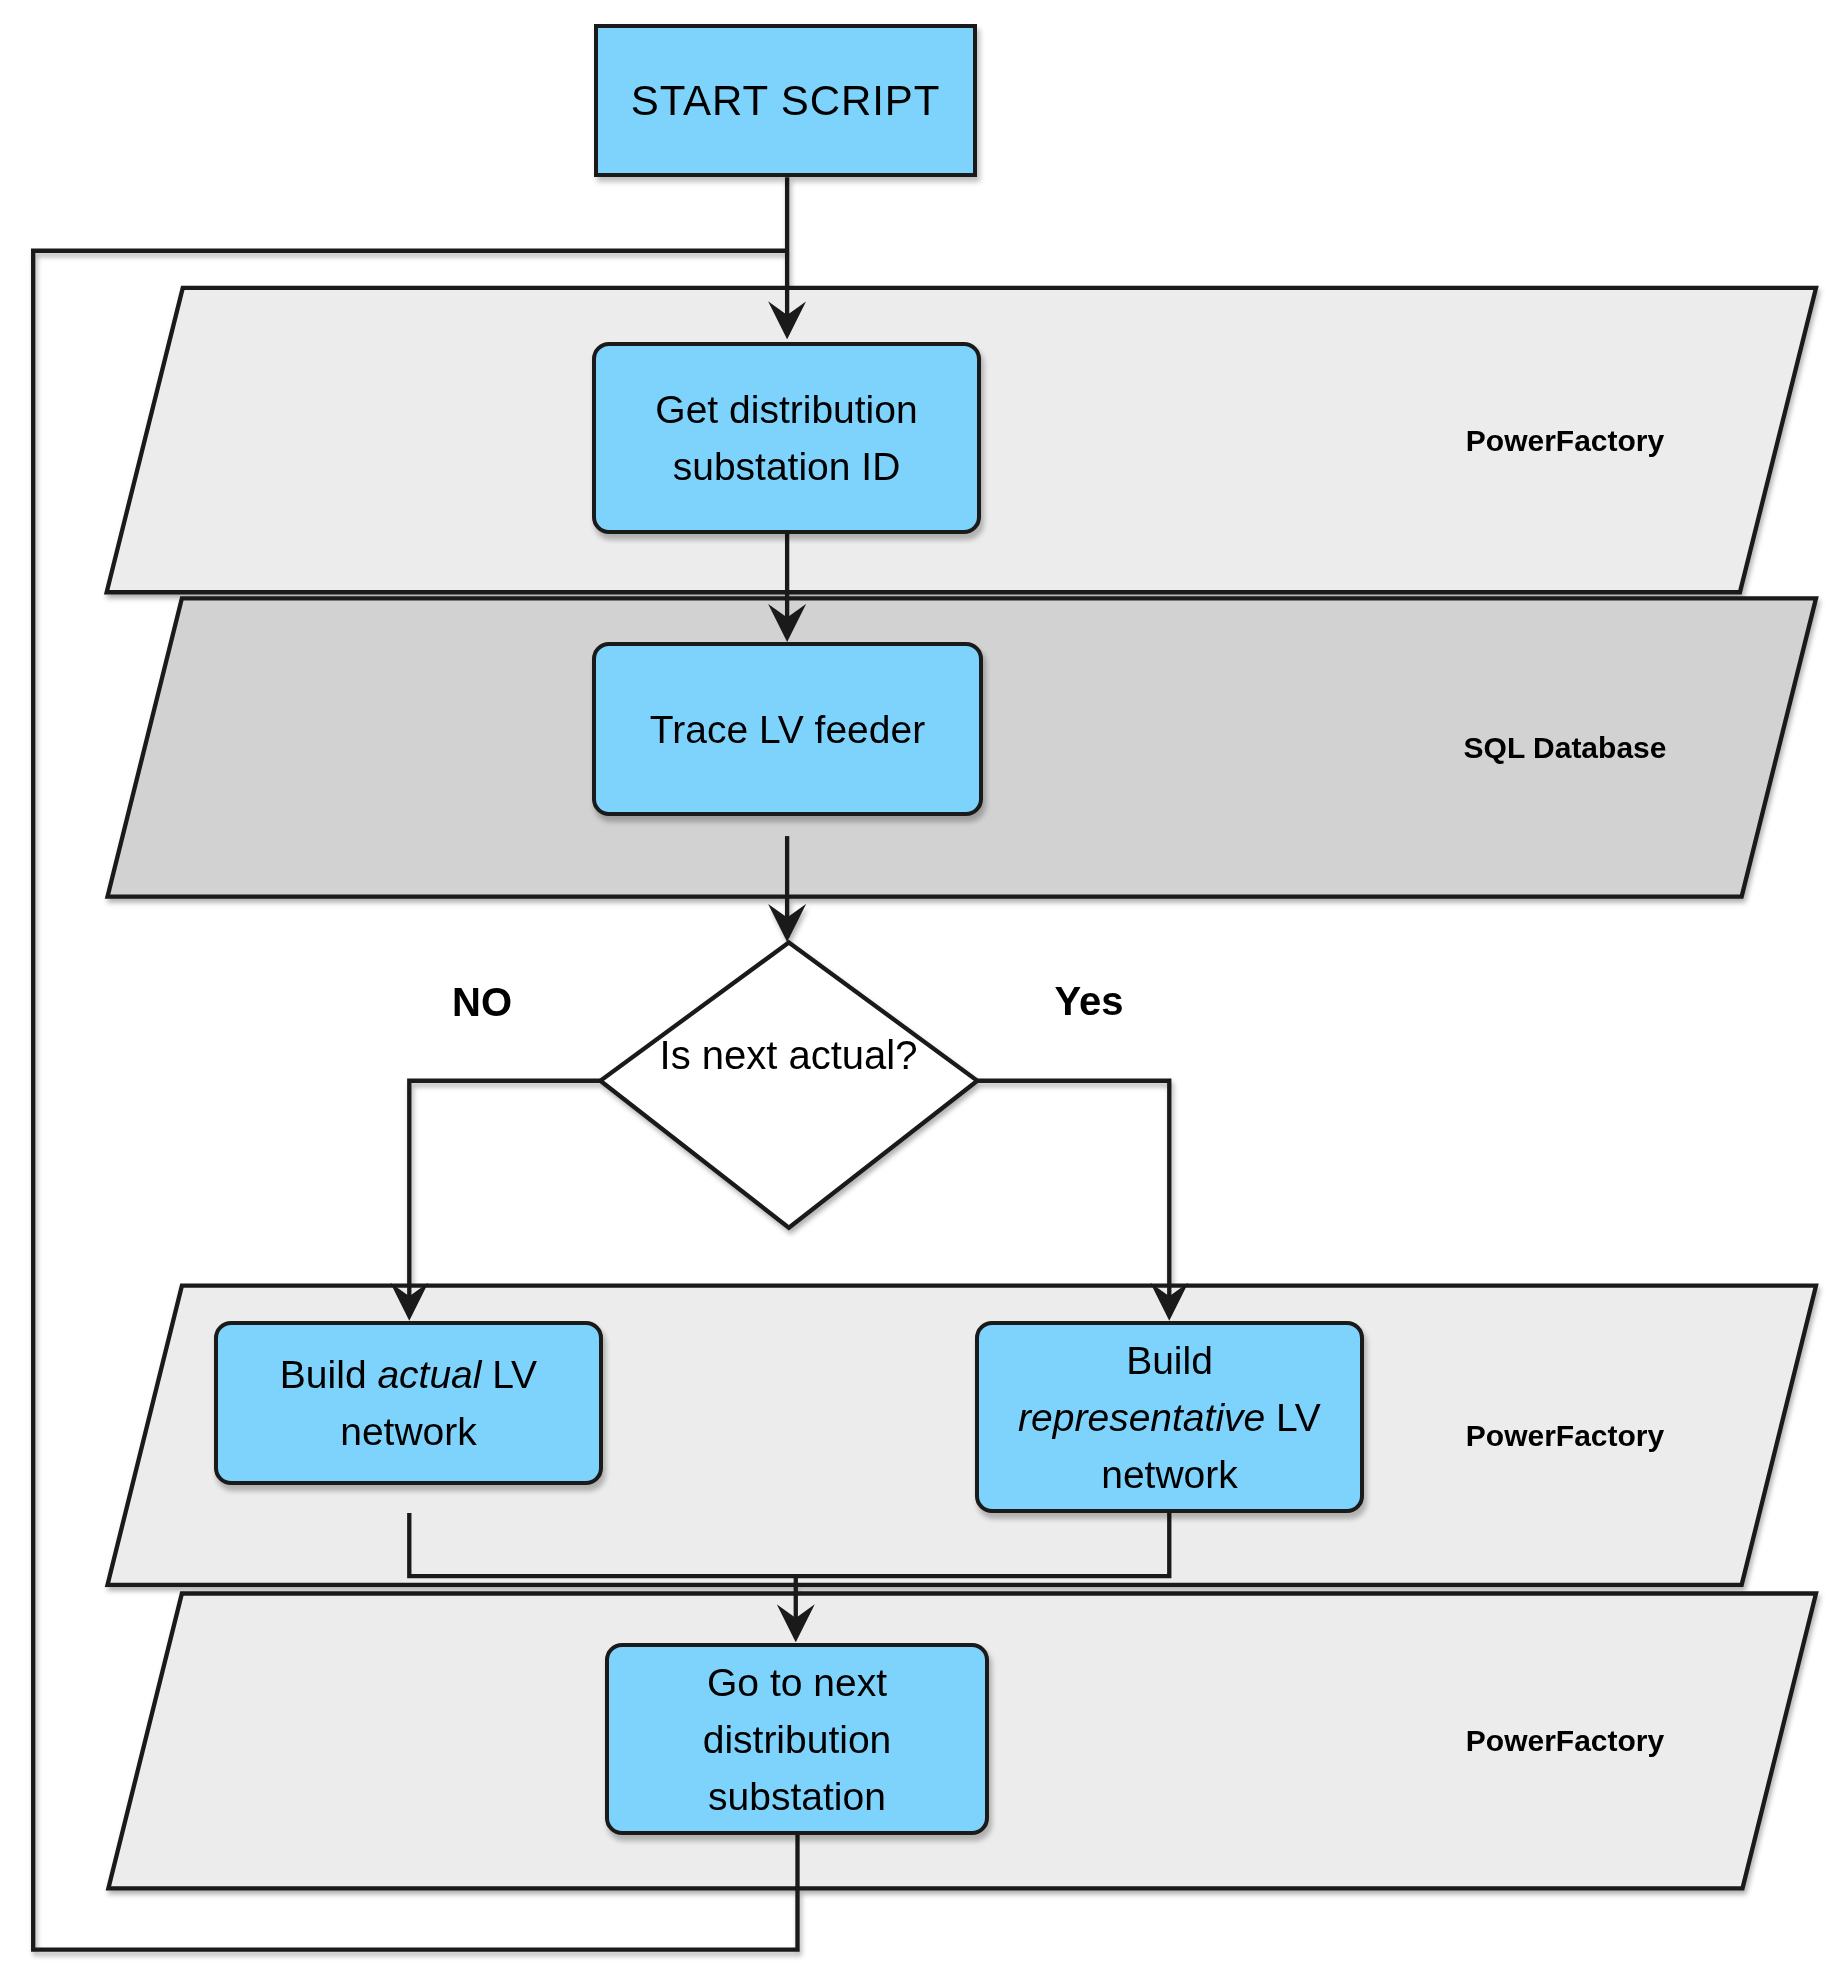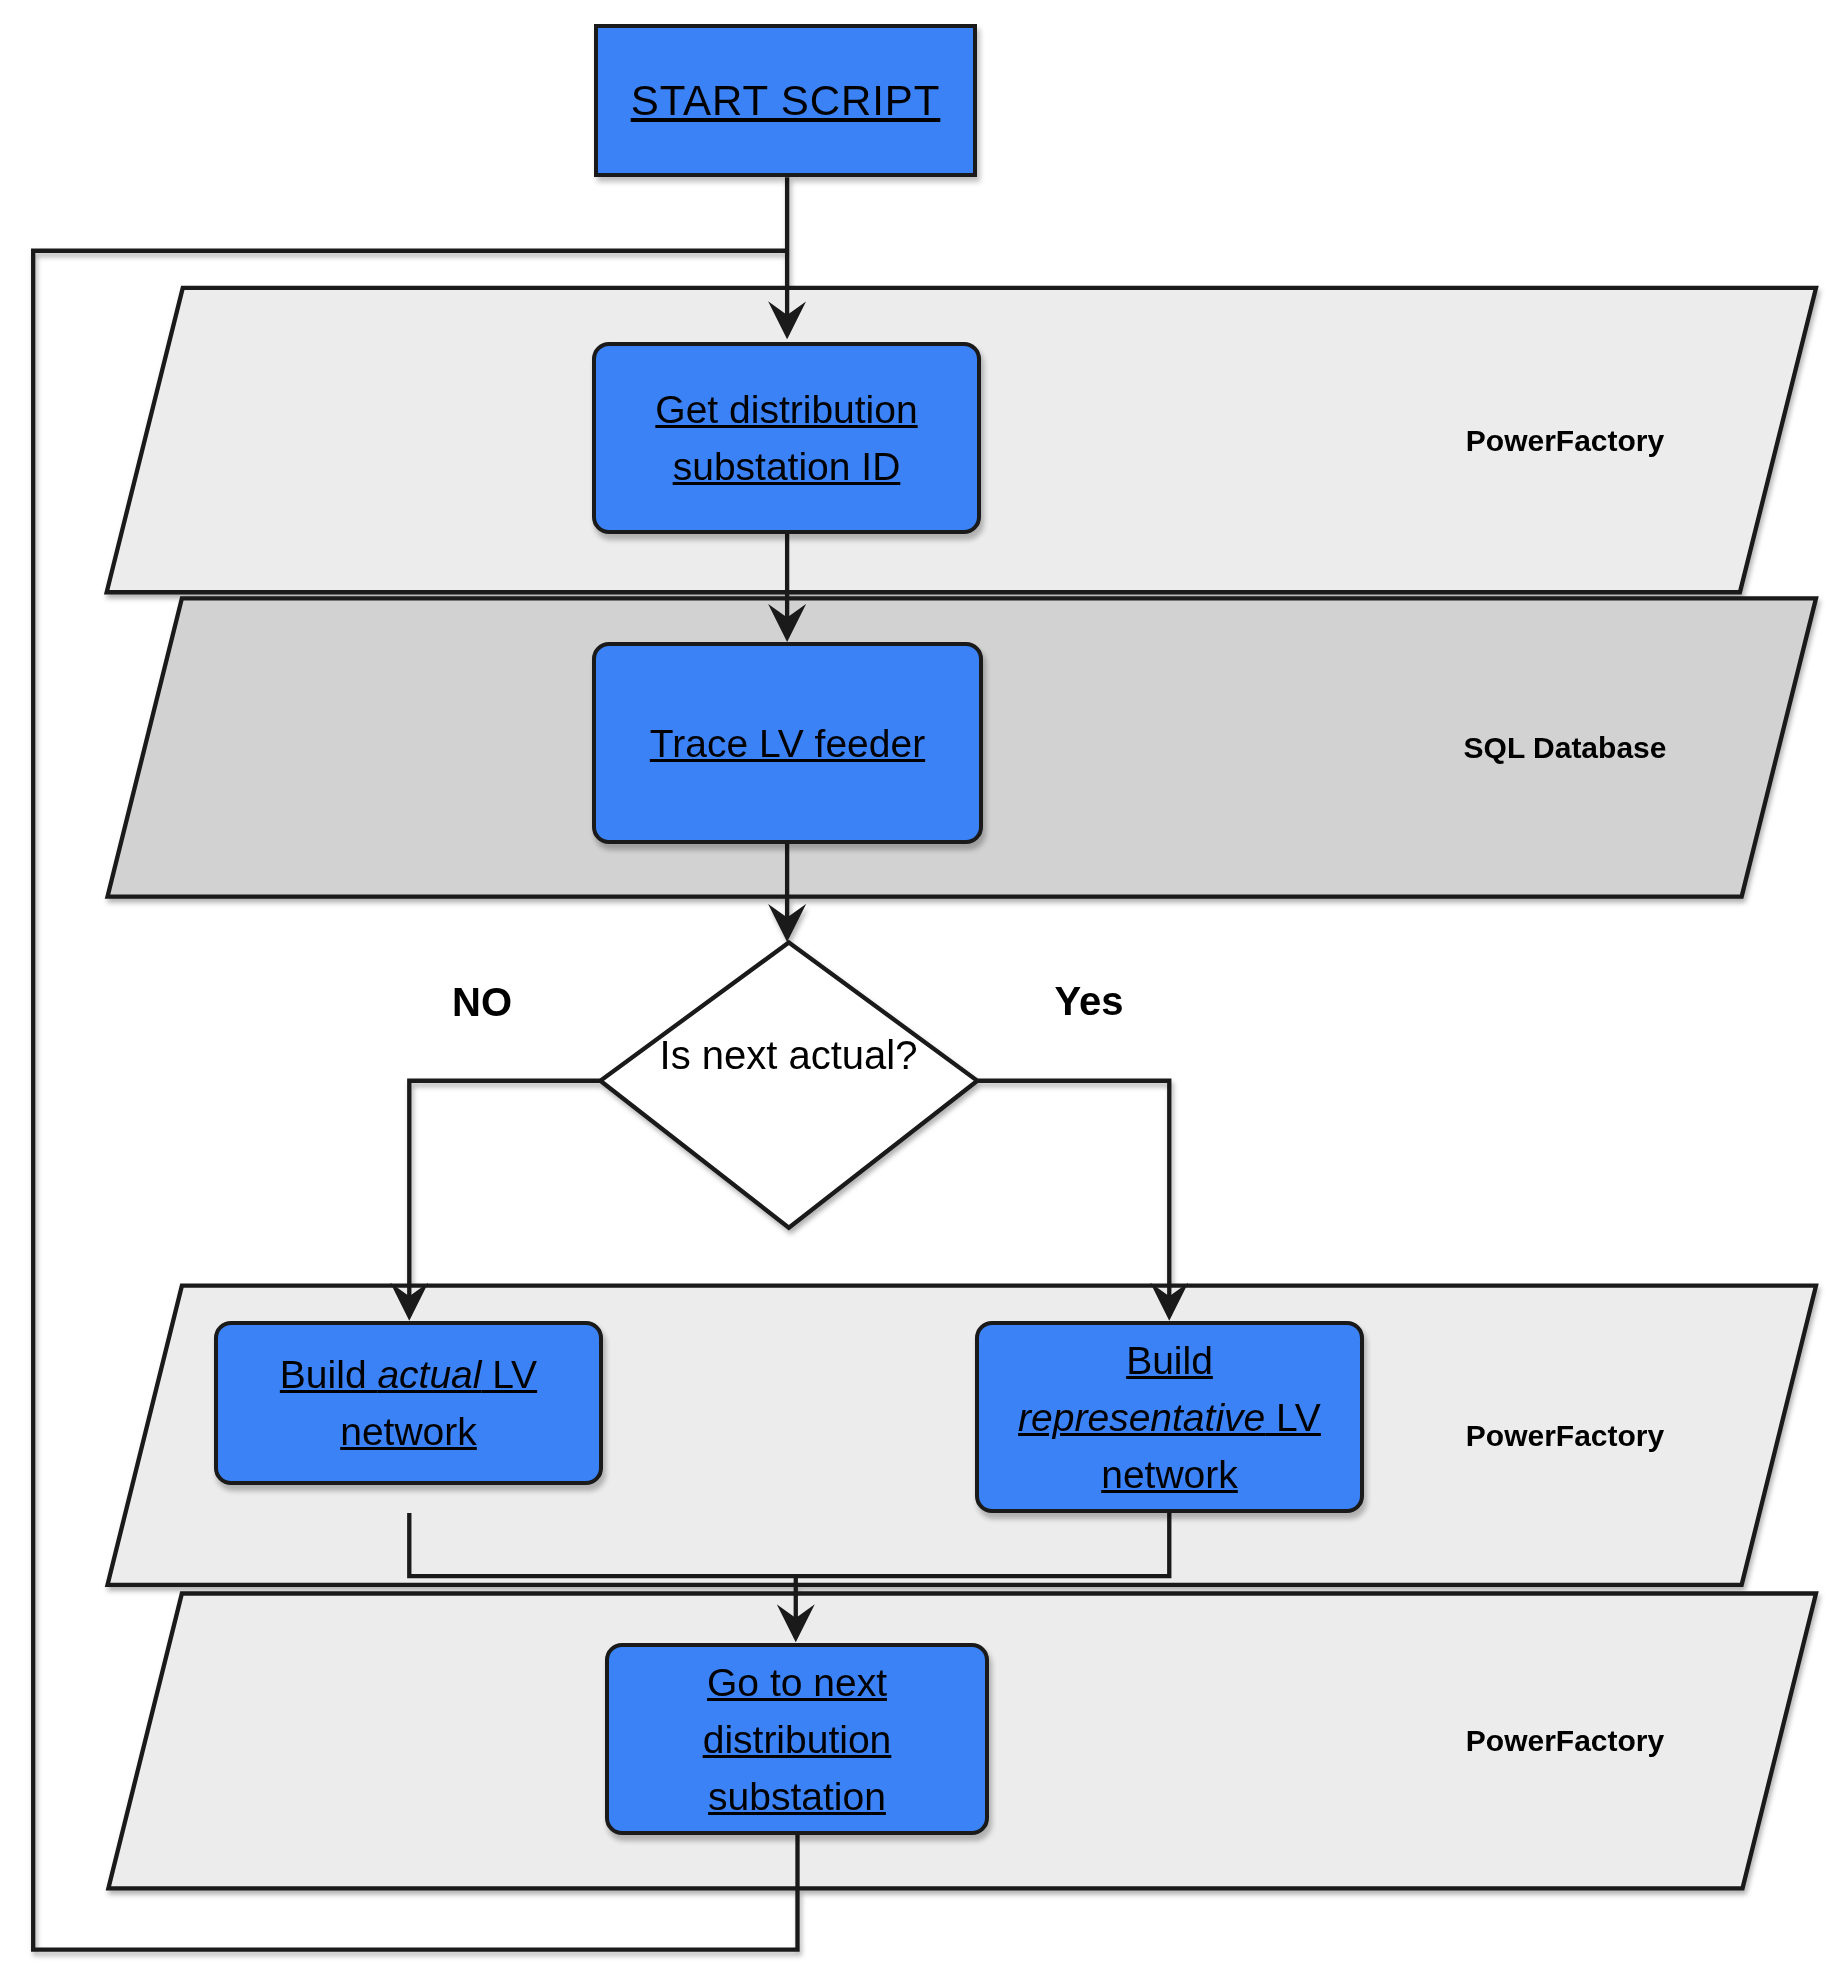--- a/index.html
+++ b/index.html
@@ -25,33 +25,32 @@
   svg.flow polygon.band {
     stroke: #1a1a1a;
     stroke-width: 5;
   }
   svg.flow polygon.decision {
     stroke: #1a1a1a;
     stroke-width: 5;
   }
   .node {
     position: absolute;
-    background: #3b82f6;
+    background: #7dd3fc;
     border: 4.3px solid #1a1a1a;
     box-sizing: border-box;
     display: flex;
     flex-direction: column;
     align-items: center;
     justify-content: center;
     text-align: center;
     font-size: 39px;
     line-height: 57px;
     box-shadow: 2.6px 5.2px 5.2px rgba(0,0,0,0.25);
     z-index: 2;
-    text-decoration: underline;
   }
   .node .line { display: block; }
   .rounded { border-radius: 17px; }
   .start-node { font-size: 42px; letter-spacing: 0.9px; }
   .it { font-style: italic; }
   .band-label {
     position: absolute;
     left: 1297px;
     width: 536px;
     text-align: center;
@@ -119,21 +118,21 @@
 
   <div class="node start-node" style="left:594px; top:24px; width:383px; height:153px;">
     <span class="line">START SCRIPT</span>
   </div>
 
   <div class="node rounded" style="left:592px; top:342px; width:389px; height:192px;">
     <span class="line">Get distribution</span>
     <span class="line">substation ID</span>
   </div>
 
-  <div class="node rounded" style="left:592px; top:642px; width:391px; height:202px;text-align:right;">
+  <div class="node rounded" style="left:592px; top:642px; width:391px; height:174px;text-align:right;">
     <span class="line">Trace LV feeder</span>
   </div>
 
   <div class="diamond-label">
     <span class="line">Is next</span>
     <span class="line">actual?</span>
   </div>
 
   <div class="branch-label" style="left:387px; top:975px;">NO</div>
   <div class="branch-label" style="left:994px; top:974px;text-align:center;">Yes</div>

